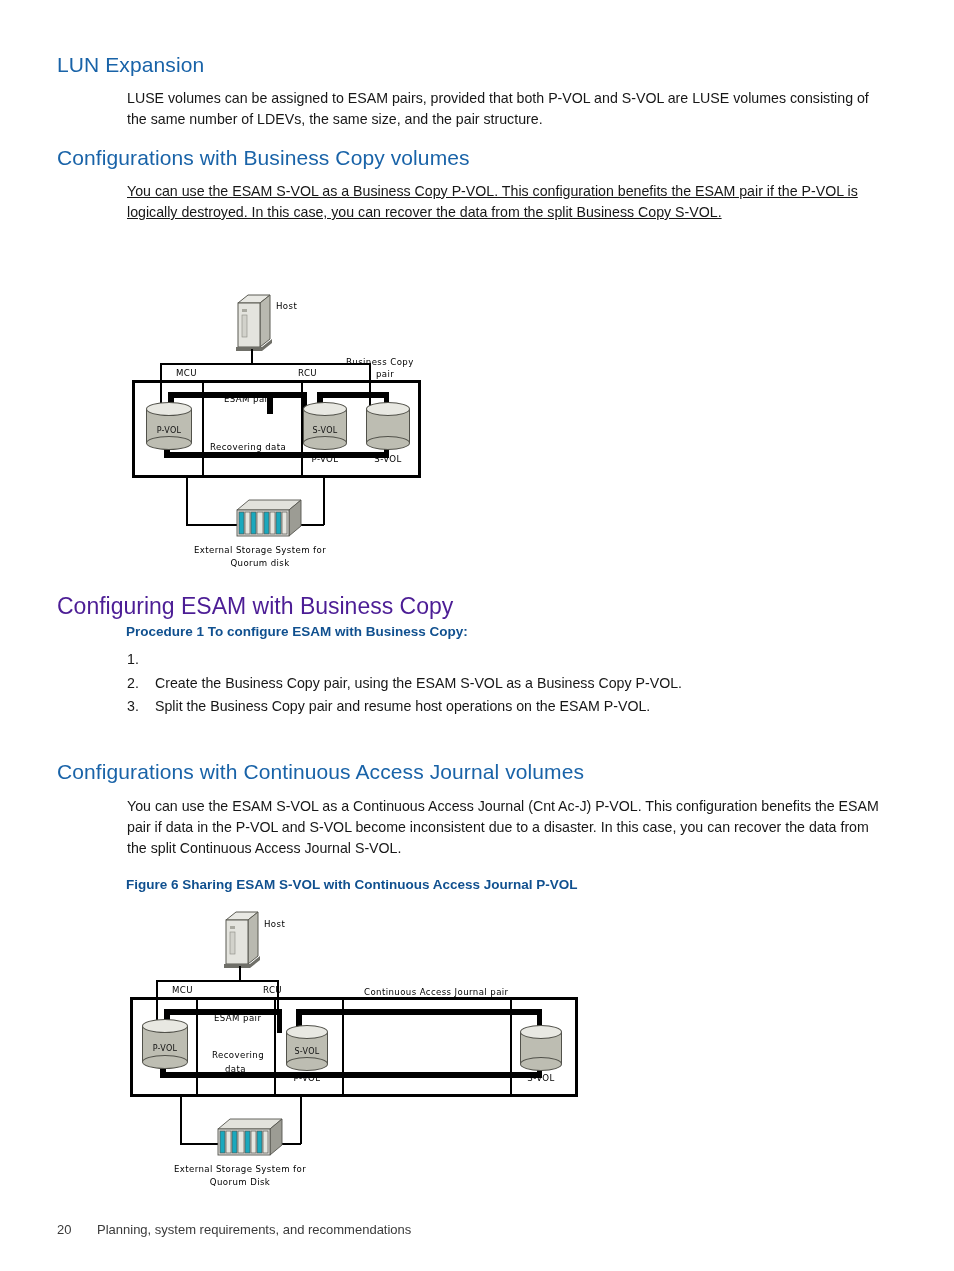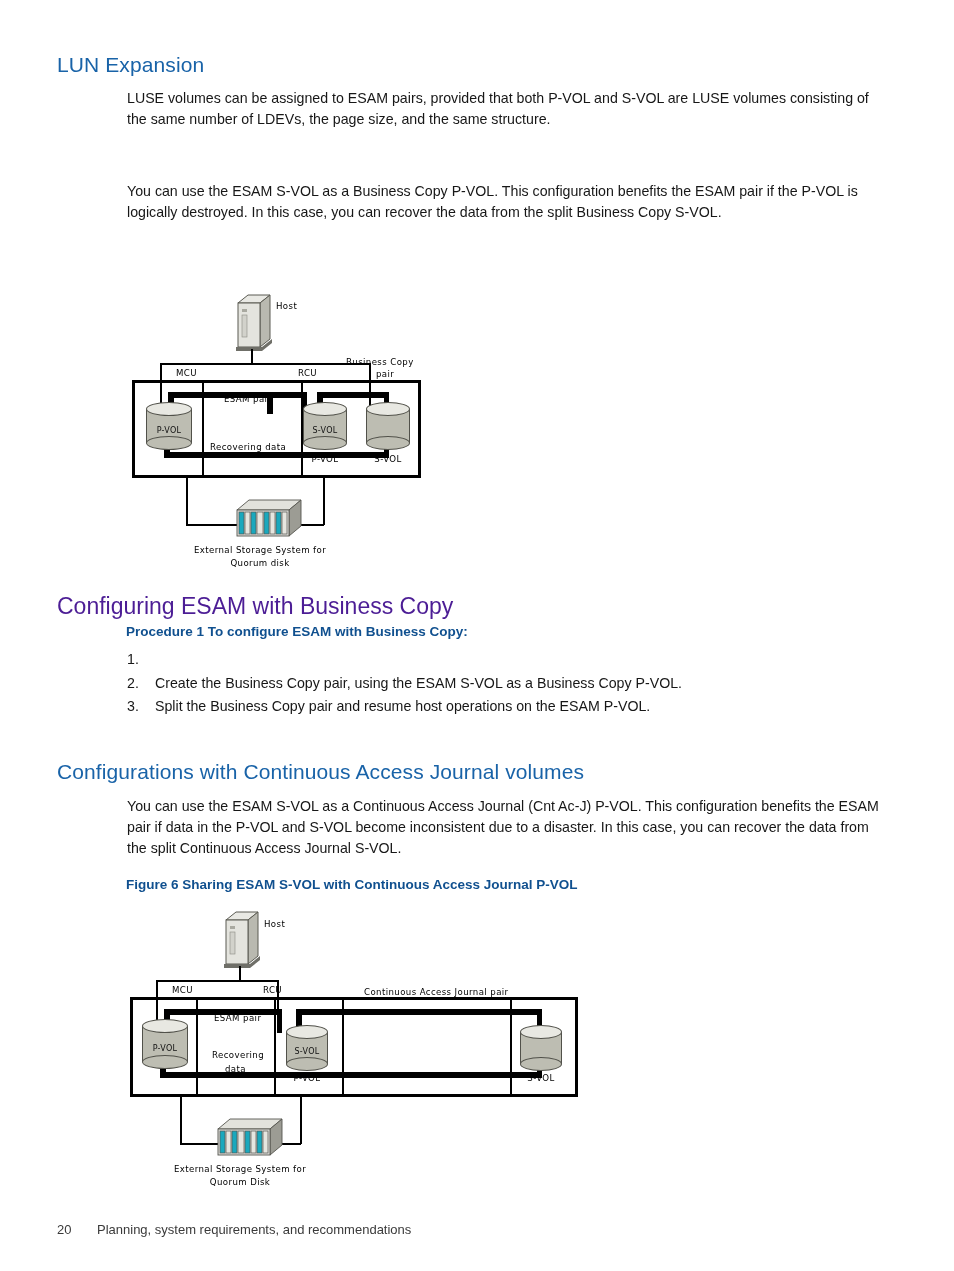--- a/index.html
+++ b/index.html
@@ -182,24 +182,25 @@
   .host-icon, .storage-icon { position: absolute; }
   .arrow-up { position: absolute; }
 </style>
 </head>
 <body>
 
 <div class="page">
 
   <h1 class="sect-h1" style="left:57px; top:53px;">LUN Expansion</h1>
 
-  <p class="body-p" style="left:127px; top:88px; width:755px;">LUSE volumes can be assigned to ESAM pairs, provided that both P-VOL and S-VOL are LUSE volumes consisting of the same number of LDEVs, the page size, and the same structure.</p>
-
-
-  <p class="body-p" style="left:127px; top:181px; width:755px;">You can use the ESAM S-VOL as a Business Copy P-VOL. This configuration benefits the ESAM pair if the P-VOL is logically destroyed. In this case, you can recover the data from the split Business Copy S-VOL.</p>
+  <p class="body-p" style="left:127px; top:88px; width:755px;">LUSE volumes can be assigned to ESAM pairs, provided that both P-VOL and S-VOL are LUSE volumes consisting of the same number of LDEVs, the same size, and the pair structure.</p>
+
+  <h1 class="sect-h1" style="left:57px; top:146px;">Configurations with Business Copy volumes</h1>
+
+  <p class="body-p" style="left:127px; top:181px; width:755px;text-decoration:underline;">You can use the ESAM S-VOL as a Business Copy P-VOL. This configuration benefits the ESAM pair if the P-VOL is logically destroyed. In this case, you can recover the data from the split Business Copy S-VOL.</p>
 
 
   <div class="diagram" style="left:128px; top:292px; width:330px; height:280px;">
 
     <div class="host-icon" style="left:102px; top:1px;">
       <svg width="44" height="62" viewBox="0 0 44 62">
 
         <polygon points="8,10 18,2 40,2 30,10" fill="#e9e9e4" stroke="#5a5a52" stroke-width="1"></polygon>
 
         <polygon points="30,10 40,2 40,46 30,54" fill="#b9b9b0" stroke="#5a5a52" stroke-width="1"></polygon>

